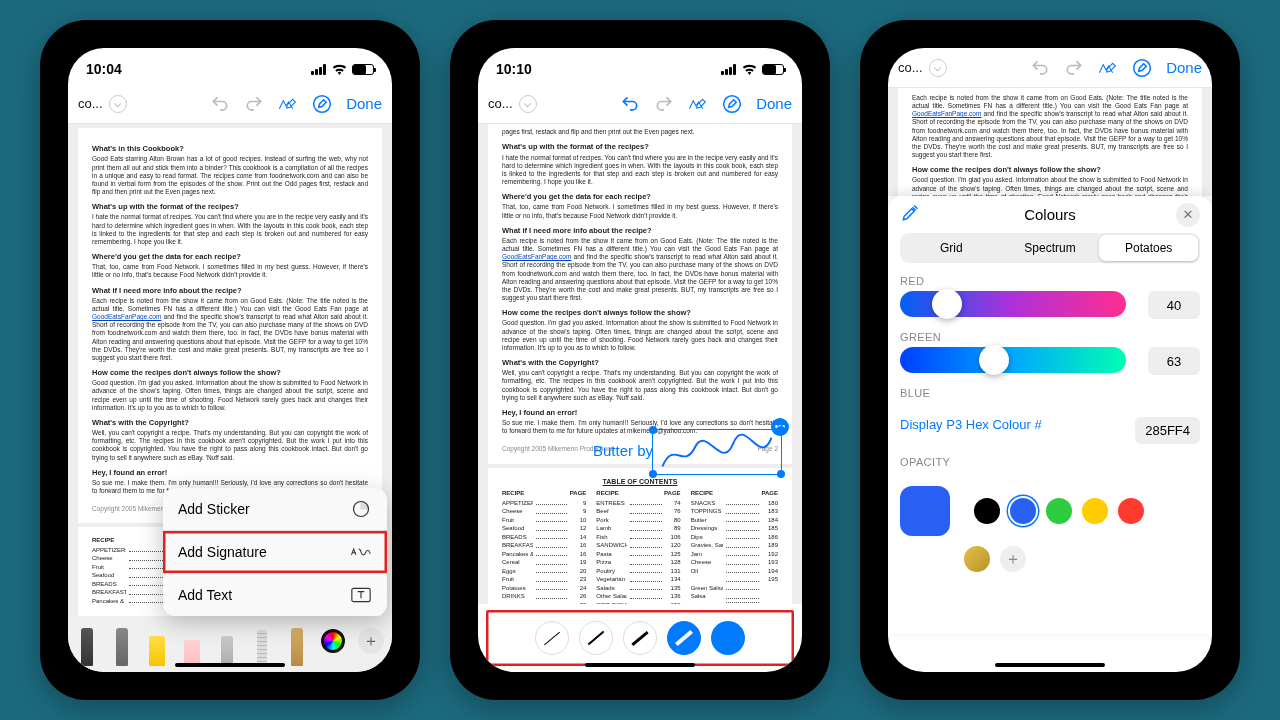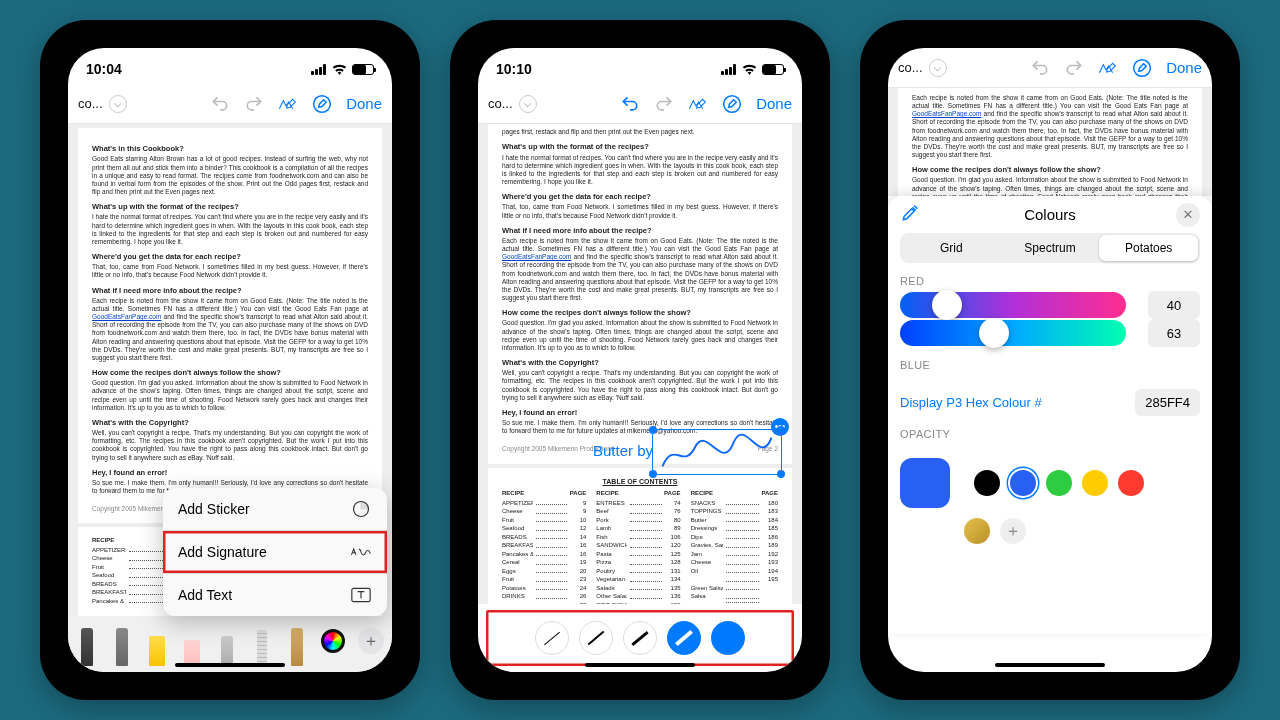--- a/index.html
+++ b/index.html
@@ -99,31 +99,31 @@
   .cpanel{background:#fff;border-top-left-radius:14px;border-top-right-radius:14px;padding:10px 12px 6px;box-shadow:0 -3px 12px rgba(0,0,0,.12);flex:0 0 auto;display:flex;flex-direction:column;height:438px}
   .cp-h{display:flex;align-items:center;justify-content:center;position:relative;margin-bottom:10px}
   .cp-h .t{font-size:15px;font-weight:400}
   .cp-h .eye{position:absolute;left:0;color:var(--ios-blue)}
   .cp-h .x{position:absolute;right:0;width:24px;height:24px;border-radius:50%;background:#eee;color:#777;display:flex;align-items:center;justify-content:center;font-size:13px}
   .seg{display:flex;background:#eee;border-radius:9px;padding:2px}
   .seg div{flex:1;text-align:center;font-size:12px;padding:6px 0;color:#000;border-radius:7px}
   .seg div.on{background:#fff;box-shadow:0 1px 3px rgba(0,0,0,.2)}
 
   .slbl{font-size:11px;color:#888;margin:12px 0 4px;letter-spacing:.4px}
-  .srow{display:flex;align-items:center;gap:22px}
+  .srow{display:flex;gap:22px}
   .track{flex:1;height:26px;border-radius:13px;position:relative}
   .thumb{position:absolute;top:-2px;width:30px;height:30px;border-radius:50%;background:#fff;box-shadow:0 2px 6px rgba(0,0,0,.3)}
   .val{width:52px;height:28px;border-radius:6px;background:#eee;display:flex;align-items:center;justify-content:center;font-size:13px}
   .tr-r{background:linear-gradient(90deg,#0060f4,#b030d8,#ff2d90)}
   .tr-g{background:linear-gradient(90deg,#0040ff,#00a8ff,#00ffb0)}
   .tr-b{background:linear-gradient(90deg,#004400,#008800,#0050ff)}
   .tr-o{background:repeating-conic-gradient(#ddd 0 25%,#fff 0 50%) 0/12px 12px}
   .tr-o::before{content:'';position:absolute;inset:0;border-radius:13px;background:linear-gradient(90deg,rgba(40,95,244,0),rgba(40,95,244,1))}
 
-  .hexrow{display:flex;align-items:center;justify-content:space-between;margin-top:14px}
+  .hexrow{display:flex;align-items:flex-start;justify-content:space-between;margin-top:14px}
   .hexrow .l{color:var(--ios-blue);font-size:13px}
   .hexrow .v{font-size:13px;font-weight:500;background:#eee;padding:6px 10px;border-radius:6px}
 
   .swatches{display:flex;align-items:center;gap:10px;margin-top:14px}
   .sw{width:26px;height:26px;border-radius:50%}
   .sw.sel{box-shadow:0 0 0 2px #fff,0 0 0 3.5px var(--ios-blue)}
   .bigsw{width:50px;height:50px;border-radius:12px;background:#2860f4;margin-right:14px}
   .sw.add{background:#eee;color:#888;display:flex;align-items:center;justify-content:center;font-size:16px}
   .swrow2{display:flex;gap:10px;margin-top:10px;padding-left:64px}
 
@@ -702,20 +702,21 @@
       </div>
 
       <div class="slbl">RED</div>
       <div class="srow">
             <div class="track tr-r">
               <div class="thumb" style="left:14%"></div>
             </div>
             <div class="val">40</div>
           </div>
 
+      <div class="slbl">GREEN</div>
       <div class="srow">
             <div class="track tr-g">
               <div class="thumb" style="left:35%"></div>
             </div>
             <div class="val">63</div>
           </div>
 
       <div class="slbl">BLUE</div>
 
       <div class="hexrow">

